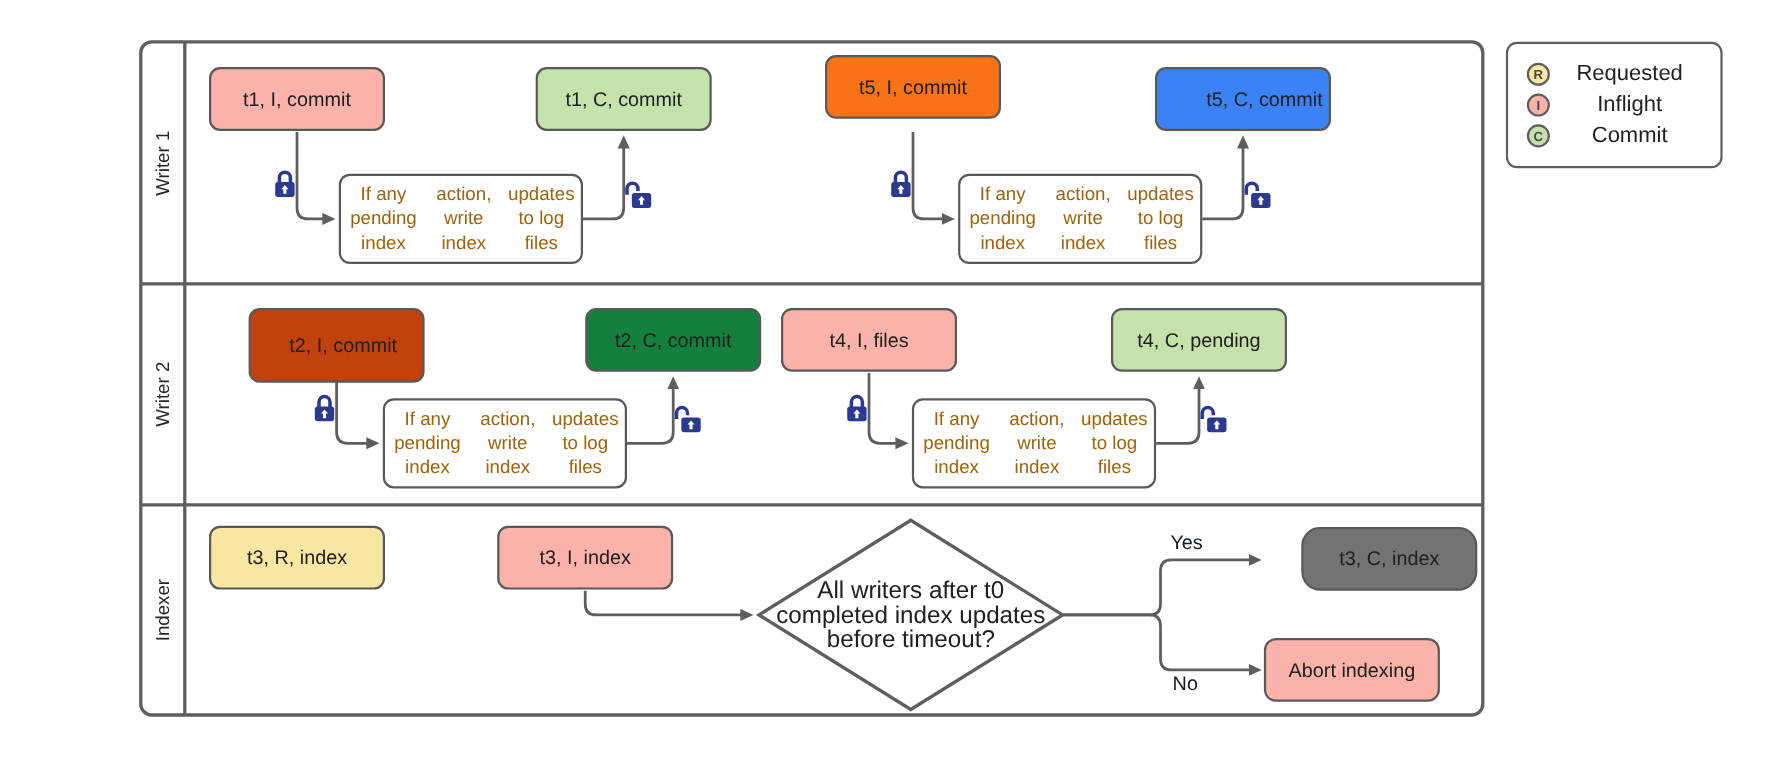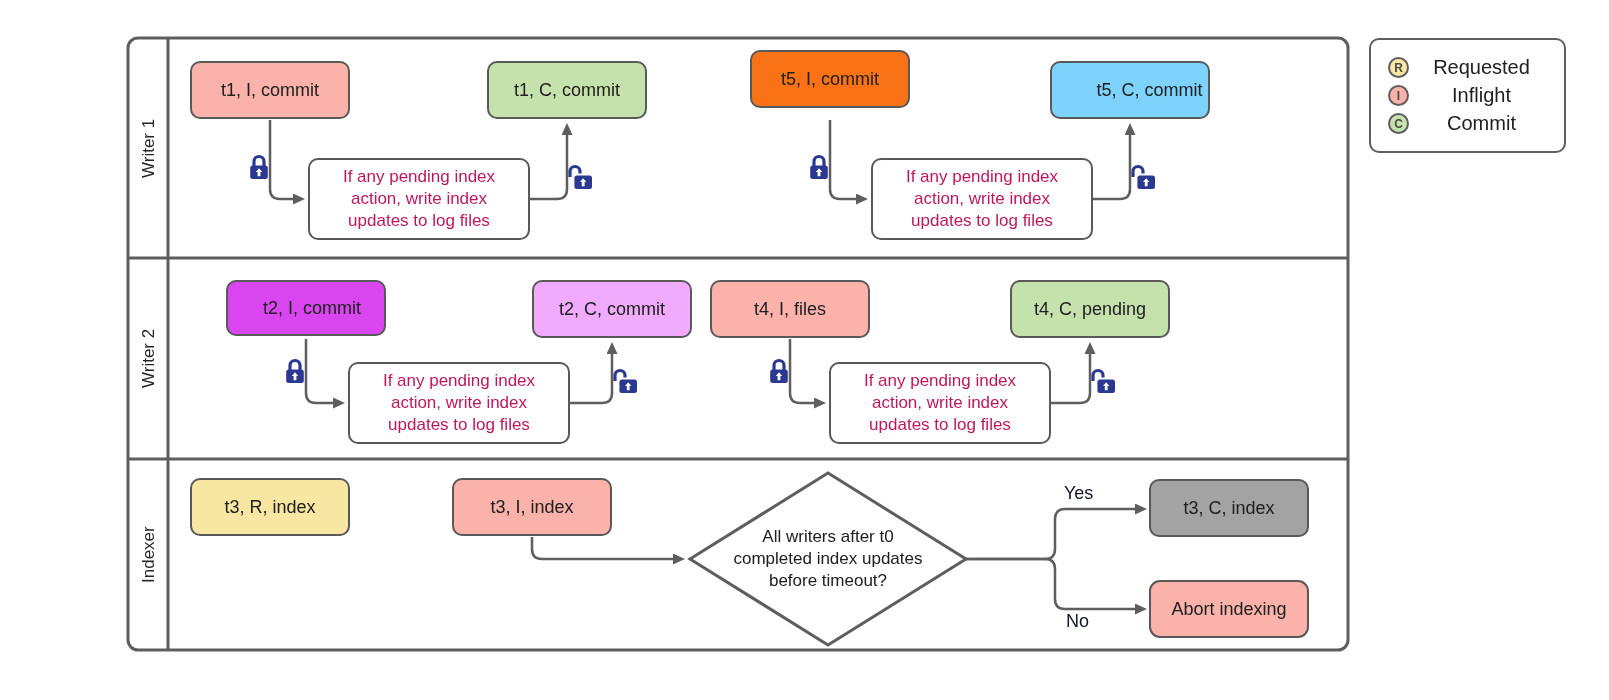--- a/index.html
+++ b/index.html
@@ -17,34 +17,34 @@
     display:flex; align-items:center; justify-content:center;
     font-size:18px; color:#202020;
     box-sizing:border-box;
     white-space:nowrap;
   }
   .proc {
     position:absolute;
     background:#ffffff;
     border:2.5px solid #595959;
     border-radius:10px;
-    display:flex; flex-direction:column; align-items:center; justify-content:center;
-    font-size:17px; line-height:22px; color:#be185d;
+    display:flex; align-items:center; justify-content:center;
+    font-size:17px; line-height:22px; color:#a16207;
     box-sizing:border-box; text-align:center;
   }
   .lane-label {
     position:absolute;
     display:flex; align-items:center; justify-content:center;
     writing-mode:vertical-rl; transform:rotate(180deg);
     font-size:17px; color:#262626;
   }
   .decision-text {
     position:absolute;
     display:flex; flex-direction:column; align-items:center; justify-content:center;
-    font-size:17px; line-height:22px; color:#202020; text-align:center;
+    font-size:22px; line-height:22px; color:#202020; text-align:center;
   }
   .branch-label {
     position:absolute; font-size:18px; color:#0f172a; text-align:left;
   }
   .legend {
     position:absolute; left:1369px; top:38px; width:197px; height:115px;
     border:2.5px solid #5e5e5e; border-radius:10px; background:#ffffff;
     box-sizing:border-box;
     display:flex; flex-direction:column; justify-content:center;
     padding:6px 10px 6px 0;
@@ -122,50 +122,50 @@
     <div>action, write index</div>
     <div>updates to log files</div>
   </div>
   <div class="state" style="left: 487px; top: 61px; width: 160px; height: 58px; background-color: rgb(198, 226, 172);">t1, C, commit</div>
   <div class="state" style="left: 750px; top: 50px; width: 160px; height: 58px; background-color: #f97316;">t5, I, commit</div>
   <div class="proc" style="left:871px; top:158px; width:222px; height:82px;">
     <div>If any pending index</div>
     <div>action, write index</div>
     <div>updates to log files</div>
   </div>
-  <div class="state" style="left: 1050px; top: 61px; width: 160px; height: 58px; background-color: #7dd3fc; padding-left: 39px;">t5, C, commit</div>
+  <div class="state" style="left: 1050px; top: 61px; width: 160px; height: 58px; background-color: #3b82f6; padding-left: 39px;">t5, C, commit</div>
 
-  <div class="state" style="left: 226px; top: 280px; width: 160px; height: 56px; background-color: #d946ef; padding-left: 12px;">t2, I, commit</div>
+  <div class="state" style="left: 226px; top: 280px; width: 160px; height: 68px; background-color: #c2410c; padding-left: 12px;">t2, I, commit</div>
   <div class="proc" style="left:348px; top:362px; width:222px; height:82px;">
     <div>If any pending index</div>
     <div>action, write index</div>
     <div>updates to log files</div>
   </div>
-  <div class="state" style="left: 532px; top: 280px; width: 160px; height: 58px; background-color: #f0abfc;">t2, C, commit</div>
+  <div class="state" style="left: 532px; top: 280px; width: 160px; height: 58px; background-color: #15803d;">t2, C, commit</div>
   <div class="state" style="left: 710px; top: 280px; width: 160px; height: 58px; background-color: rgb(250, 178, 170);">t4, I, files</div>
   <div class="proc" style="left:829px; top:362px; width:222px; height:82px;">
     <div>If any pending index</div>
     <div>action, write index</div>
     <div>updates to log files</div>
   </div>
   <div class="state" style="left: 1010px; top: 280px; width: 160px; height: 58px; background-color: rgb(198, 226, 172);">t4, C, pending</div>
 
   <div class="state" style="left: 190px; top: 478px; width: 160px; height: 58px; background-color: rgb(248, 231, 162);">t3, R, index</div>
   <div class="state" style="left: 452px; top: 478px; width: 160px; height: 58px; background-color: rgb(250, 178, 170);">t3, I, index</div>
 
   <div class="decision-text" style="left:700px; top:526px; width:256px; height:66px;">
     <div>All writers after t0</div>
     <div>completed index updates</div>
     <div>before timeout?</div>
   </div>
 
   <div class="branch-label" style="left:1064px; top:483px; width:50px;">Yes</div>
   <div class="branch-label" style="left:1066px; top:611px; width:50px;">No</div>
 
-  <div class="state" style="left: 1149px; top: 479px; width: 160px; height: 58px; background-color: #a3a3a3;">t3, C, index</div>
+  <div class="state" style="left: 1183px; top: 479px; width: 160px; height: 58px; background-color: #737373; border-radius: 17px;">t3, C, index</div>
   <div class="state" style="left: 1149px; top: 580px; width: 160px; height: 58px; background-color: rgb(250, 178, 170); border-radius: 11px;">Abort indexing</div>
 
   <div class="legend">
     <div class="legend-row">
       <div class="legend-circle" style="background-color: rgb(248, 231, 162);">R</div>
       <div class="legend-label">Requested</div>
     </div>
     <div class="legend-row">
       <div class="legend-circle" style="background-color: rgb(250, 178, 170);">I</div>
       <div class="legend-label">Inflight</div>

